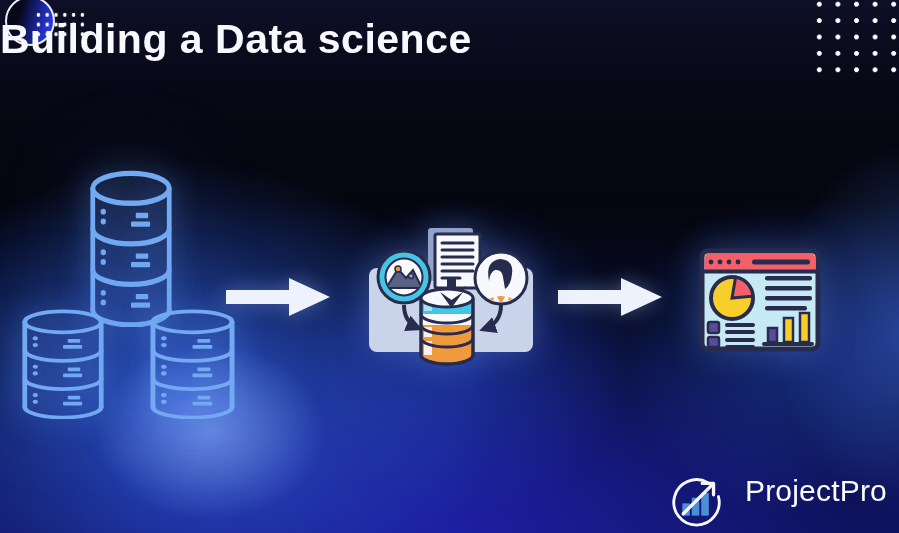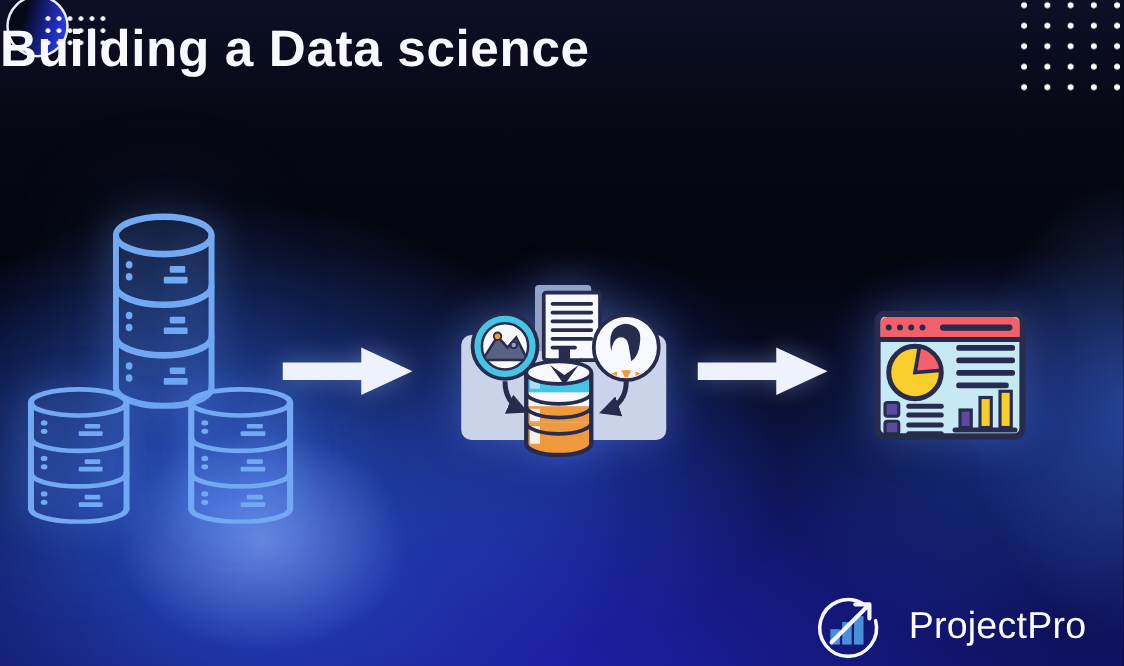--- a/index.html
+++ b/index.html
@@ -48,21 +48,21 @@
   .db{filter:drop-shadow(0 0 14px rgba(105,160,250,.6)) drop-shadow(0 0 42px rgba(70,120,240,.4));}
   .db1{left:88px;top:167px;width:86px;height:160px;}
   .db2{left:20px;top:307px;width:86px;height:112px;}
   .db3{left:148px;top:307px;width:89px;height:112px;}
   .flow-arrow{filter:drop-shadow(0 0 10px rgba(160,190,255,.4));}
   .arrow1{left:226px;top:275px;width:106px;height:44px;}
   .arrow2{left:558px;top:275px;width:106px;height:44px;}
   .proc{left:366px;top:228px;width:170px;height:140px;filter:drop-shadow(0 0 16px rgba(120,160,250,.35));}
   .dash{left:694px;top:244px;width:132px;height:112px;filter:drop-shadow(0 0 16px rgba(120,160,250,.3));}
   
-  .logo{position:absolute;right:30px;bottom:6px;display:flex;align-items:center;gap:22px;}
+  .logo{position:absolute;right:12px;bottom:6px;display:flex;gap:22px;}
   .logo svg{width:53px;height:53px;}
   .logo-text{font-size:30px;color:#fafcff;letter-spacing:.2px;}
   
   :root{
     --white:#f7f9ff; --navy:#272b4e; --dbline:#72a9f2; --cyan:#45c5e6;
     --orange:#f09a3e; --coral:#f2606a; --yellow:#f7ce2b; --purple:#5b4a9e;
     --panel:#c9d4ea; --paperback:#93a2c8; --slate:#596184; --dashbody:#c6e9f4;
     --logoblue:#4a90d9;
   }
   .c-white{fill:var(--white)} .c-navy{fill:var(--navy)} .c-cyan{fill:var(--cyan)}

